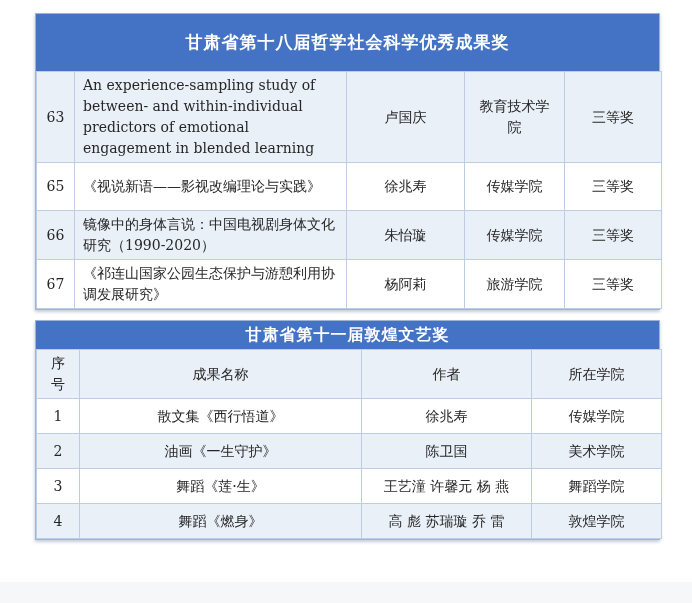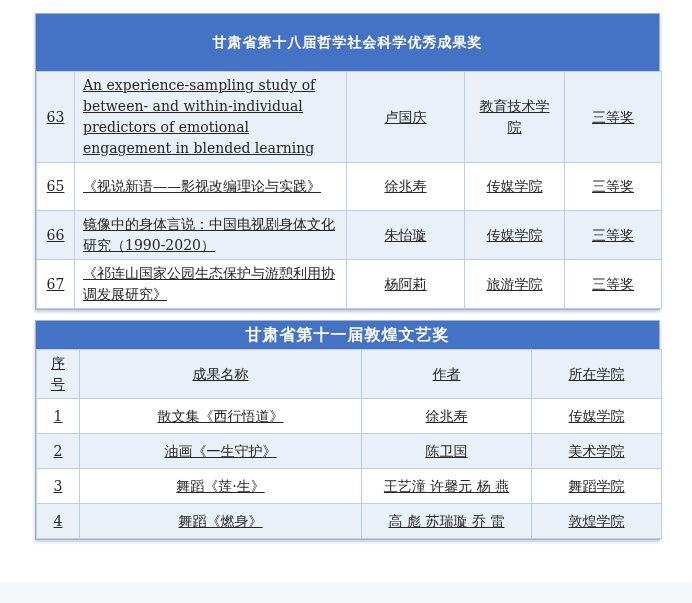--- a/index.html
+++ b/index.html
@@ -32,38 +32,37 @@
   .table-title {
     background: var(--header-blue, #4472C4);
     color: var(--header-text, #ffffff);
     font-weight: bold;
     text-align: center;
     display: flex;
     align-items: center;
     justify-content: center;
     letter-spacing: 1px;
   }
-  .title-1 { height: 57px; font-size: 14px; }
+  .title-1 { height: 57px; font-size: 17px; }
   .title-2 { height: 28px; font-size: 16px; }
 
   table {
     width: 100%;
     border-collapse: collapse;
     table-layout: fixed;
     font-size: 14px;
   }
   td, th {
     border: 1px solid var(--border, #bccde4);
     text-align: center;
     vertical-align: middle;
     padding: 3px 8px;
     line-height: 1.5;
     font-weight: normal;
     word-break: break-word;
-    text-decoration: underline;
   }
   
   .t1-col-no      { width: 38px;  }
   .t1-col-name    { width: 272px; }
   .t1-col-author  { width: 118px; }
   .t1-col-college { width: 100px; }
   .t1-col-award   { width: 97px;  }
   
   .t2-col-no      { width: 43px;  }
   .t2-col-name    { width: 282px; }

